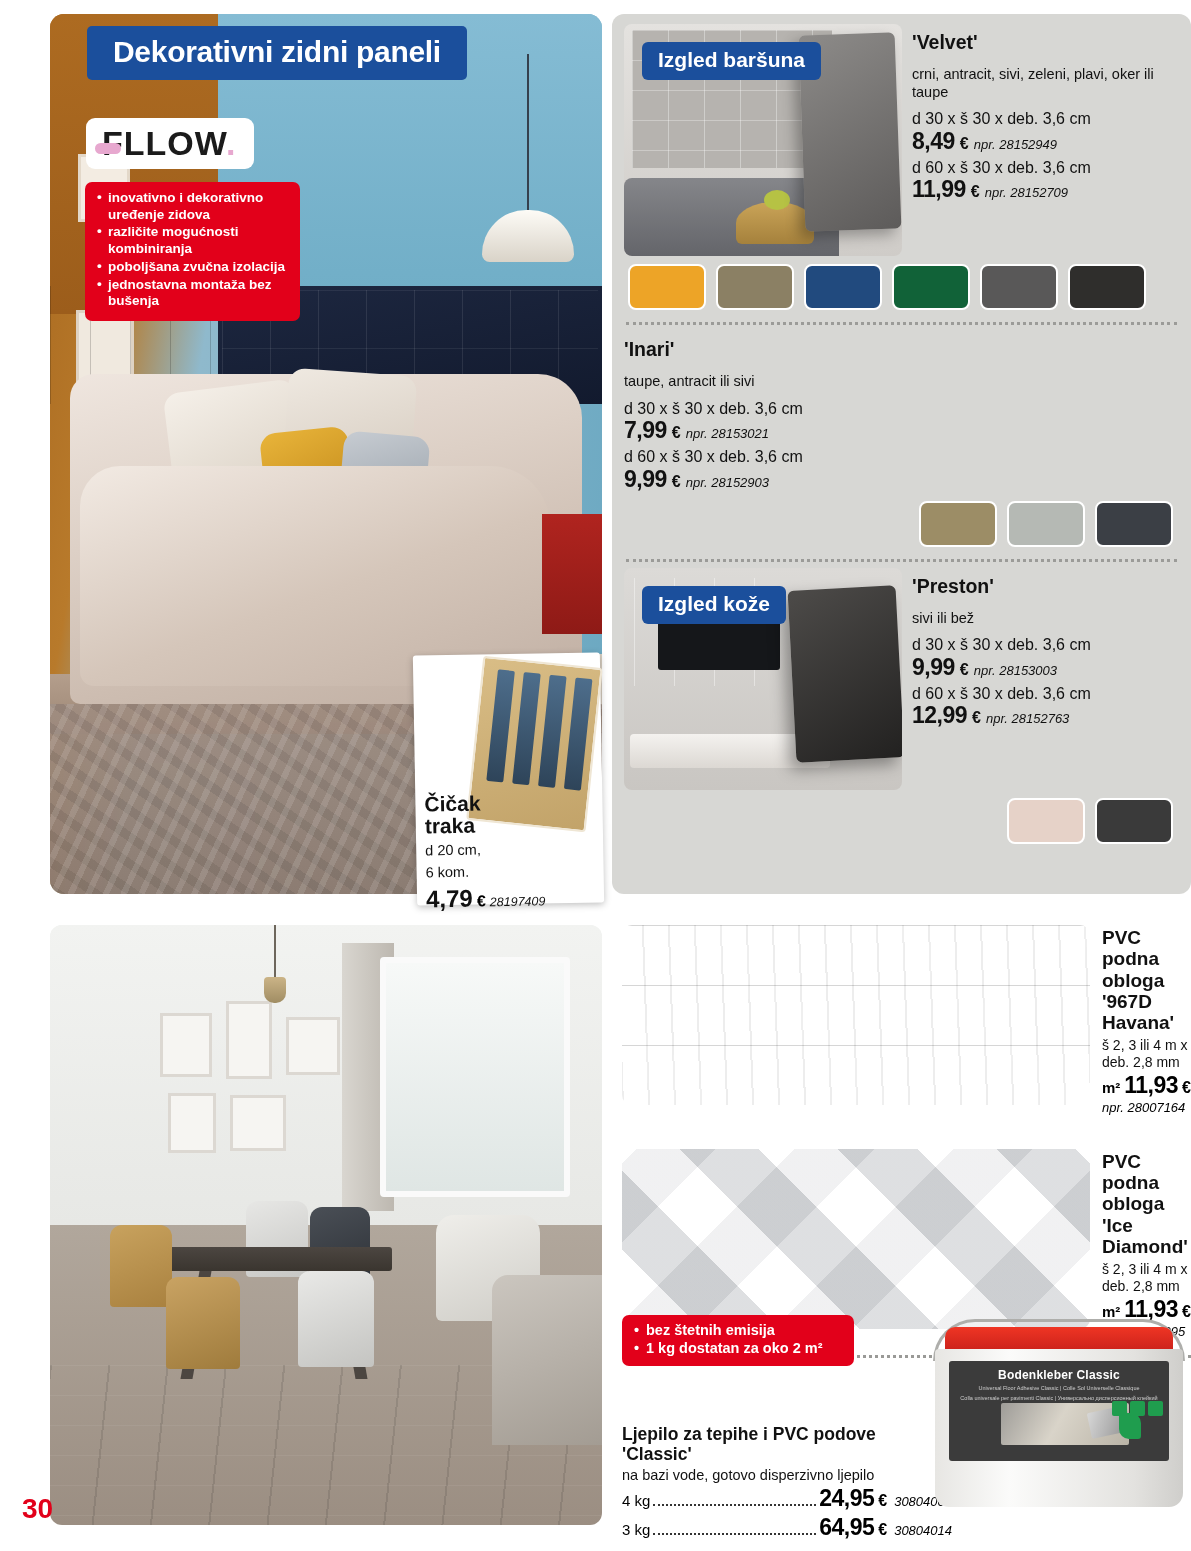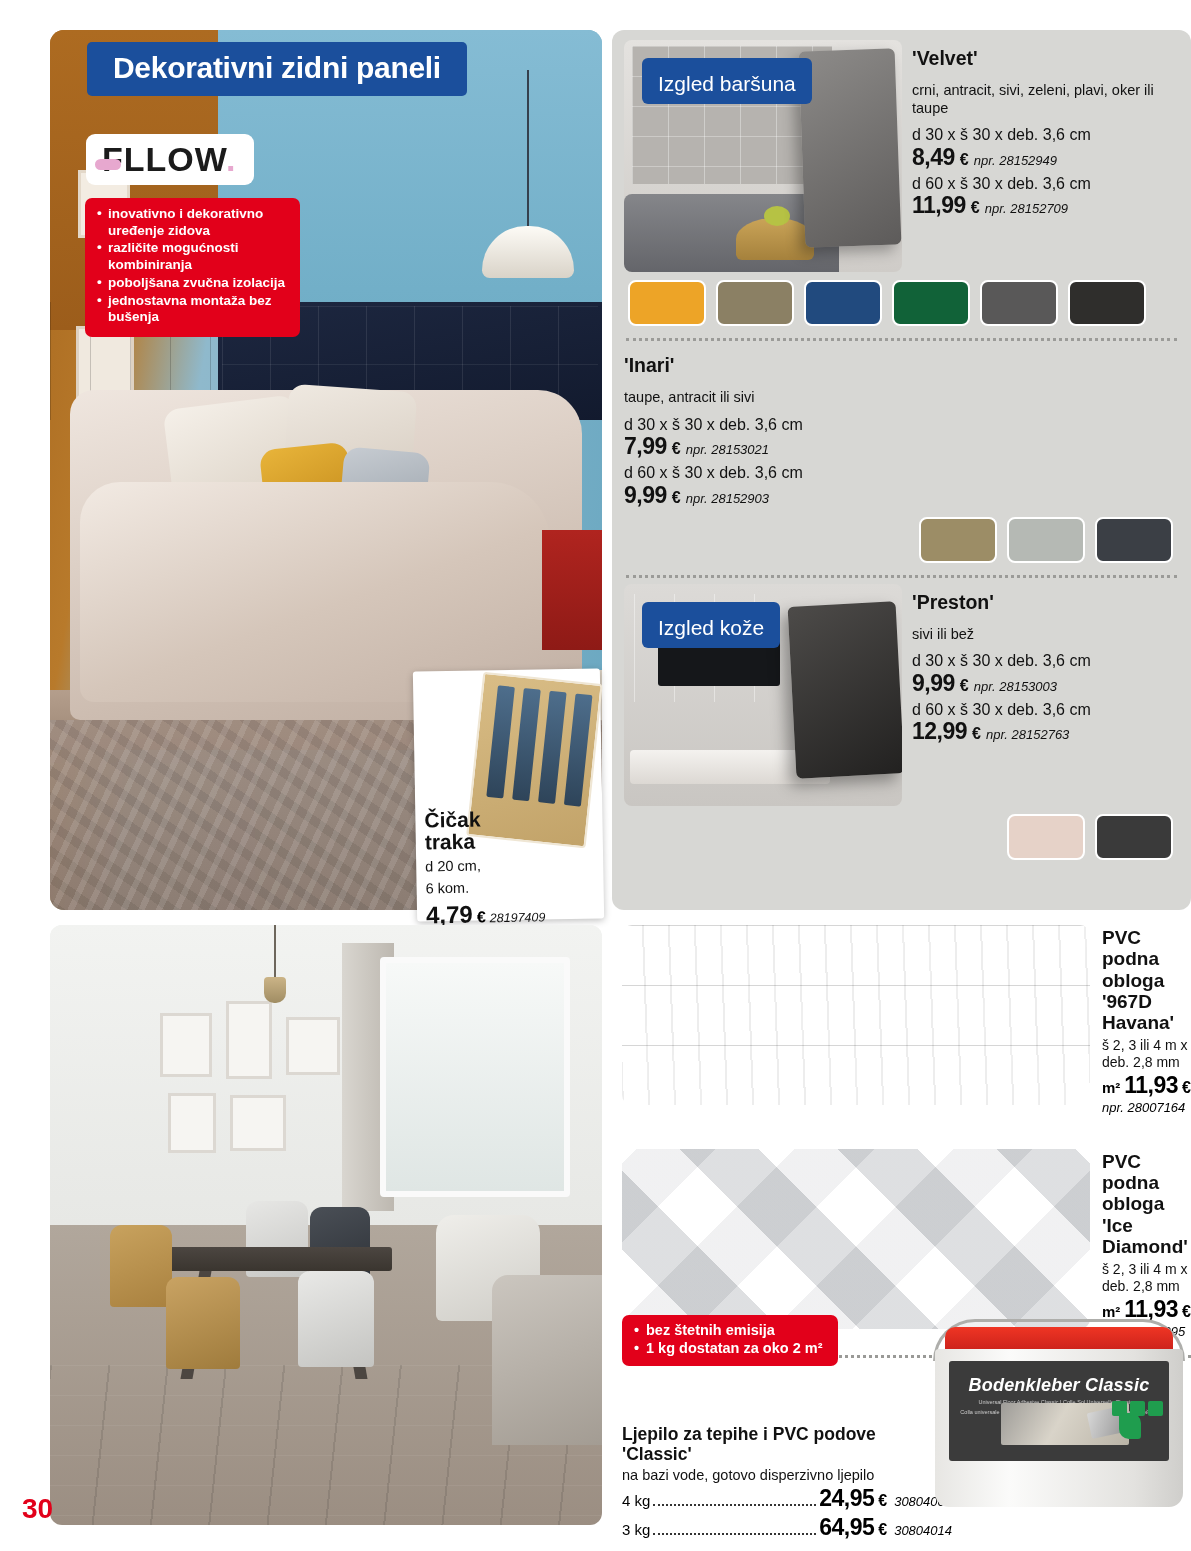--- a/index.html
+++ b/index.html
@@ -5,21 +5,21 @@
   * { box-sizing: border-box; margin: 0; padding: 0; }
   html, body {
     width: 1191px; height: 1551px;
     background: #ffffff;
     font-family: "Liberation Sans", sans-serif;
     overflow: hidden;
   }
   .page { position: relative; width: 1191px; height: 1551px; background:#fff; }
 
   
-  .top-section { position:absolute; left:50px; top:30px; width:965px; height:880px; }
+  .top-section { position:absolute; left:50px; top:14px; width:965px; height:880px; }
 
   .hero {
     position:absolute; left:0; top:0; width:552px; height:880px;
     border-radius:14px; overflow:hidden;
     background:
       radial-gradient(ellipse 200px 160px at 12% 18%, rgba(255,190,110,.55), transparent 70%),
       linear-gradient(100deg,#a8681f 0%, #b87a2b 17%, #8fb9cc 30%, #7fb4cb 58%, #6aa7c0 100%);
   }
   .hero-wall-blue { position:absolute; left:168px; top:0; right:0; top:0; height:300px;
       background:linear-gradient(180deg,#85bcd4,#6fadc6); }
@@ -182,22 +182,22 @@
   .koze-scene .tv{ position:absolute; left:34px; top:26px; width:122px; height:76px;
     background:#15171a; border-radius:3px; }
   .koze-scene .console{ position:absolute; left:6px; bottom:22px; width:200px; height:34px;
     background:linear-gradient(180deg,#f4f2ef,#dcd8d3); border-radius:4px; }
   .koze-scene .tile{ position:absolute; right:2px; top:20px; width:108px; height:172px;
     background:linear-gradient(150deg,#4d4b49,#222120); border-radius:6px;
     box-shadow:-7px 7px 15px rgba(0,0,0,.35); transform:rotate(-3deg); }
 
   .badge{
     position:absolute; left:18px; top:18px;
-    background:#1b4f9c; color:#fff; font-size:21px; font-weight:normal;
-    padding:14px 16px 8px 16px; border-radius:6px; white-space:nowrap;
+    background:#1b4f9c; color:#fff; font-size:21px; font-weight:bold;
+    padding:6px 16px 8px 16px; border-radius:6px; white-space:nowrap;
   }
   .pinfo{ flex:1; padding-top:8px; }
   .pinfo .name{ font-size:19.5px; font-weight:bold; color:#111; line-height:1.1; }
   .pinfo .colors{ font-size:14.5px; color:#111; line-height:1.2; margin-top:13px; }
   .pinfo .variant{ margin-top:9px; }
   .pinfo .dim{ font-size:16px; color:#111; line-height:1.15; }
   .pinfo .pline{ display:flex; align-items:baseline; gap:5px; margin-top:-1px; }
   .pinfo .price{ font-size:23px; font-weight:bold; color:#111; letter-spacing:-.5px; }
   .pinfo .eur{ font-size:16px; font-weight:bold; color:#111; }
   .pinfo .art{ font-size:13px; font-style:italic; color:#111; }
@@ -275,21 +275,21 @@
   .pvc-info .unit{ font-size:15px; font-weight:bold; }
   .pvc-info .price{ font-size:23px; font-weight:bold; letter-spacing:-.5px; }
   .pvc-info .eur{ font-size:16px; font-weight:bold; }
   .pvc-info .art{ font-size:13px; font-style:italic; margin-top:1px; }
 
   .glue-divider{ border-top:3px dotted #9a9a97; margin:16px 0 0 0; }
 
   .glue-area{ position:absolute; left:572px; top:390px; width:569px; height:220px; }
   .glue-bullets{
     display:inline-block; background:#e2001a; color:#fff;
-    border-radius:7px; padding:6px 16px 8px 12px;
+    border-radius:7px; padding:6px 32px 8px 12px;
     font-size:14.5px; font-weight:bold; line-height:1.26;
   }
   .glue-bullets ul{ list-style:none; }
   .glue-bullets li{ position:relative; padding-left:12px; }
   .glue-bullets li::before{ content:"•"; position:absolute; left:0; }
   .glue-text{ position:absolute; left:0; top:110px; width:330px; }
   .glue-text .title{ font-size:17.5px; font-weight:bold; color:#111; line-height:1.12; }
   .glue-text .sub{ font-size:14.5px; color:#111; margin-top:3px; }
   .glue-text .prow2{ display:flex; align-items:baseline; margin-top:2px; font-size:15px; }
   .glue-text .qty{ white-space:nowrap; }
@@ -301,21 +301,21 @@
   .bucket{ position:absolute; left:305px; top:0; width:265px; height:195px; }
   .bucket .lid{ position:absolute; left:18px; top:12px; width:228px; height:26px;
     background:linear-gradient(180deg,#ef3524,#c8201a); border-radius:10px 10px 4px 4px; }
   .bucket .body{ position:absolute; left:8px; top:34px; width:248px; height:158px;
     background:linear-gradient(90deg,#e7e6e3,#fbfbfa 30%,#e3e2df 80%,#cfcecb);
     border-radius:4px 4px 14px 14px; }
   .bucket .handle{ position:absolute; left:6px; top:4px; width:252px; height:42px;
     border:3px solid #aeaeab; border-bottom:none; border-radius:120px 120px 0 0; }
   .bucket .label{ position:absolute; left:22px; top:46px; width:220px; height:100px;
     background:#3b3b3b; border-radius:3px; overflow:hidden; }
-  .bucket .label .lt{ color:#fff; font-size:18px; font-weight:bold; text-align:center; padding-top:14px; letter-spacing:.2px;font-style:italic; }
+  .bucket .label .lt{ color:#fff; font-size:12px; font-weight:bold; text-align:center; padding-top:7px; letter-spacing:.2px; }
   .bucket .label .ls{ color:#cfcfcf; font-size:5.5px; text-align:center; line-height:1.5; padding:2px 6px 0; }
   .bucket .label .pic{ position:absolute; left:52px; top:42px; width:128px; height:42px;
     background:linear-gradient(120deg,#9e9c98,#d9d4c9 45%,#b9b3a6); border-radius:2px; }
   .bucket .label .swipe{ position:absolute; left:140px; top:48px; width:40px; height:26px;
     background:linear-gradient(120deg,#d8d8d8,#8f8f8f); border-radius:2px; transform:rotate(-12deg); }
   .bucket .label .green{ position:absolute; left:170px; top:52px; width:22px; height:26px;
     background:#1f9d4e; border-radius:3px 10px 3px 10px; }
   .bucket .icons{ position:absolute; right:6px; top:40px; display:flex; gap:3px; }
   .bucket .icons span{ width:15px; height:15px; background:#1f9d4e; border-radius:2px; }
 

